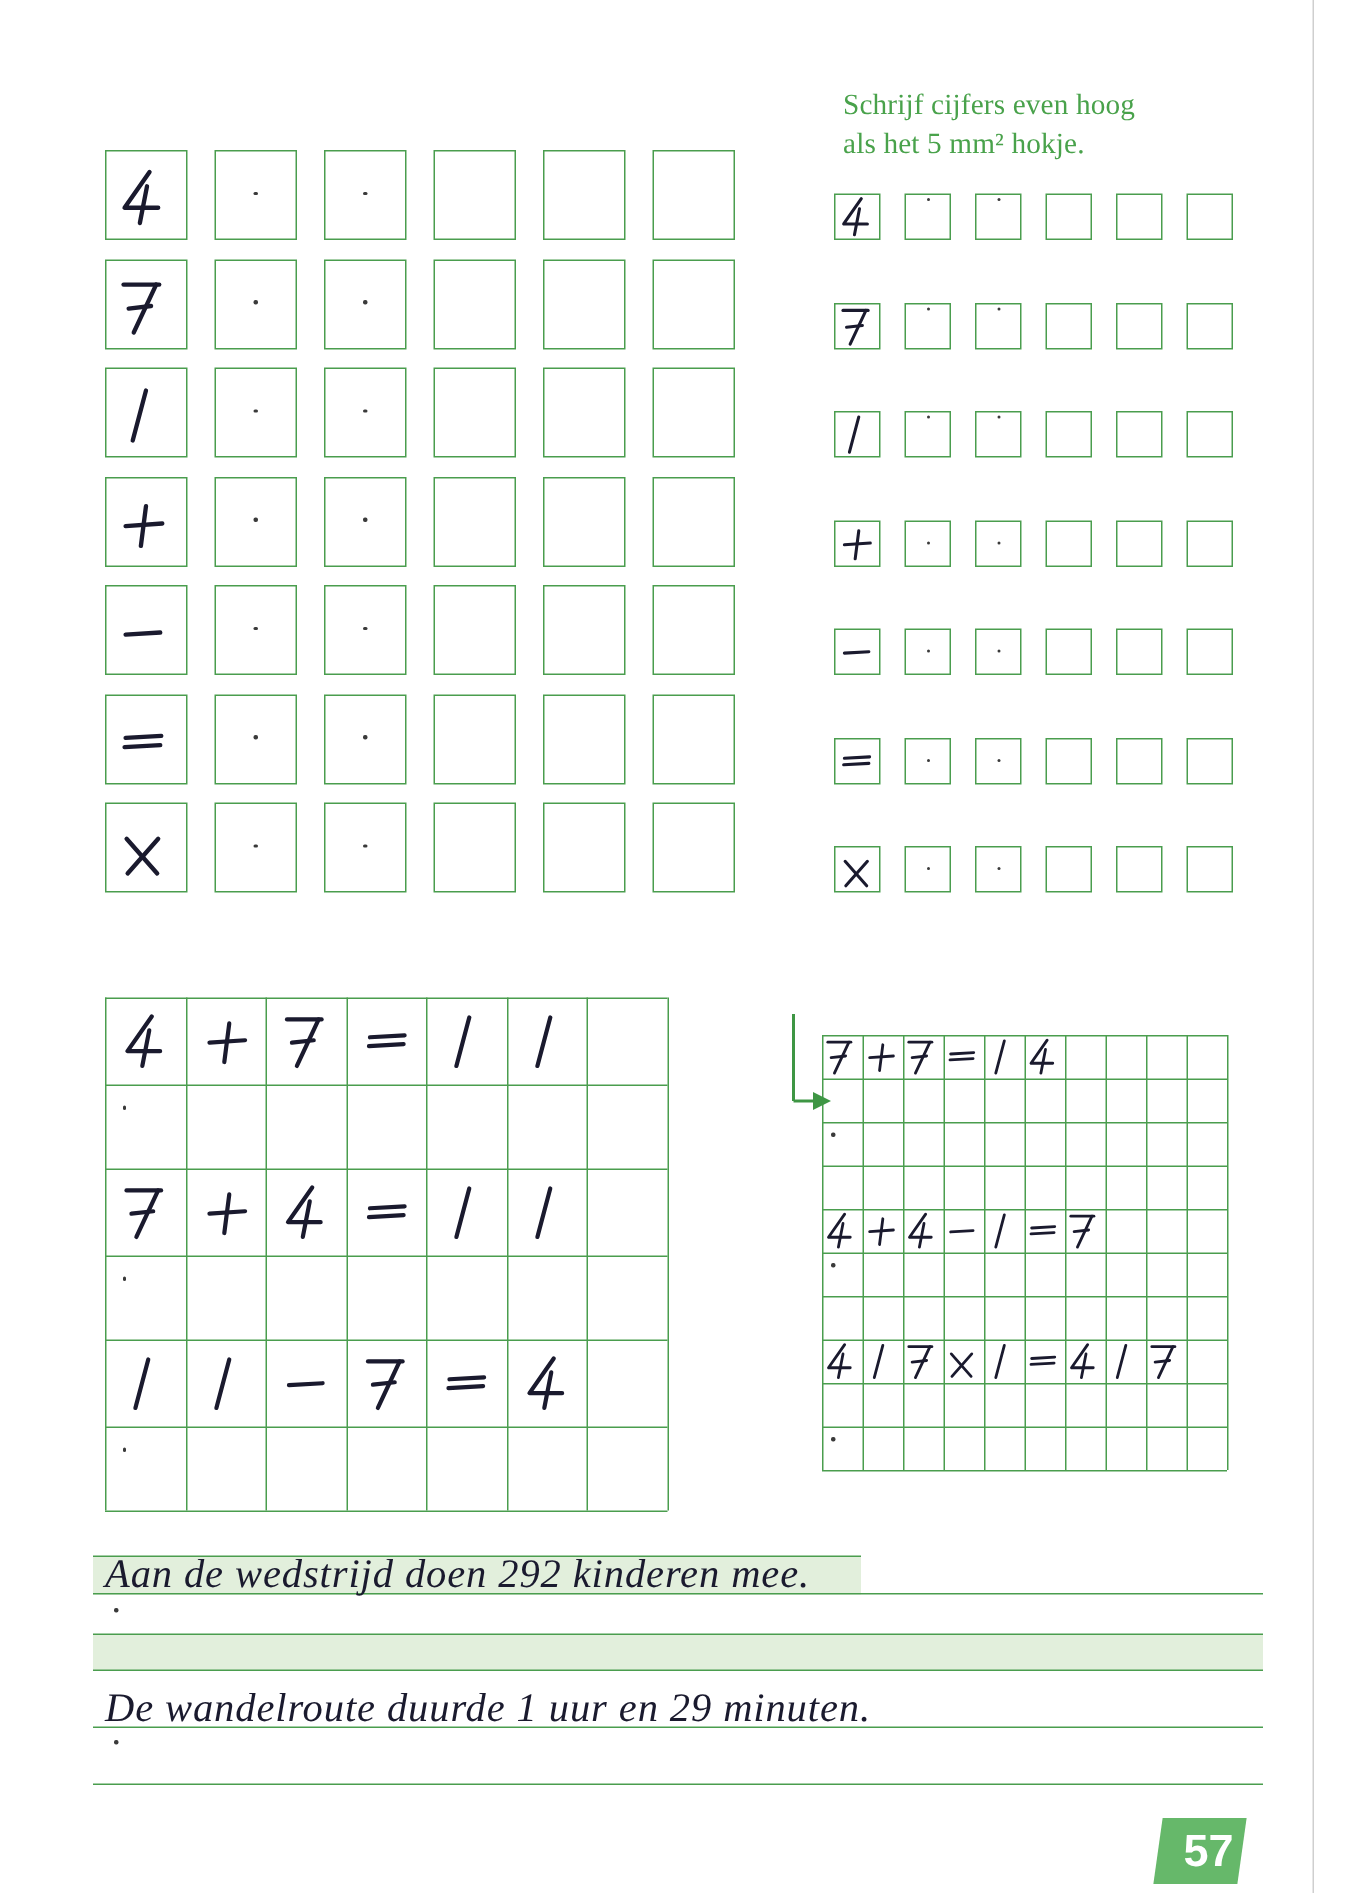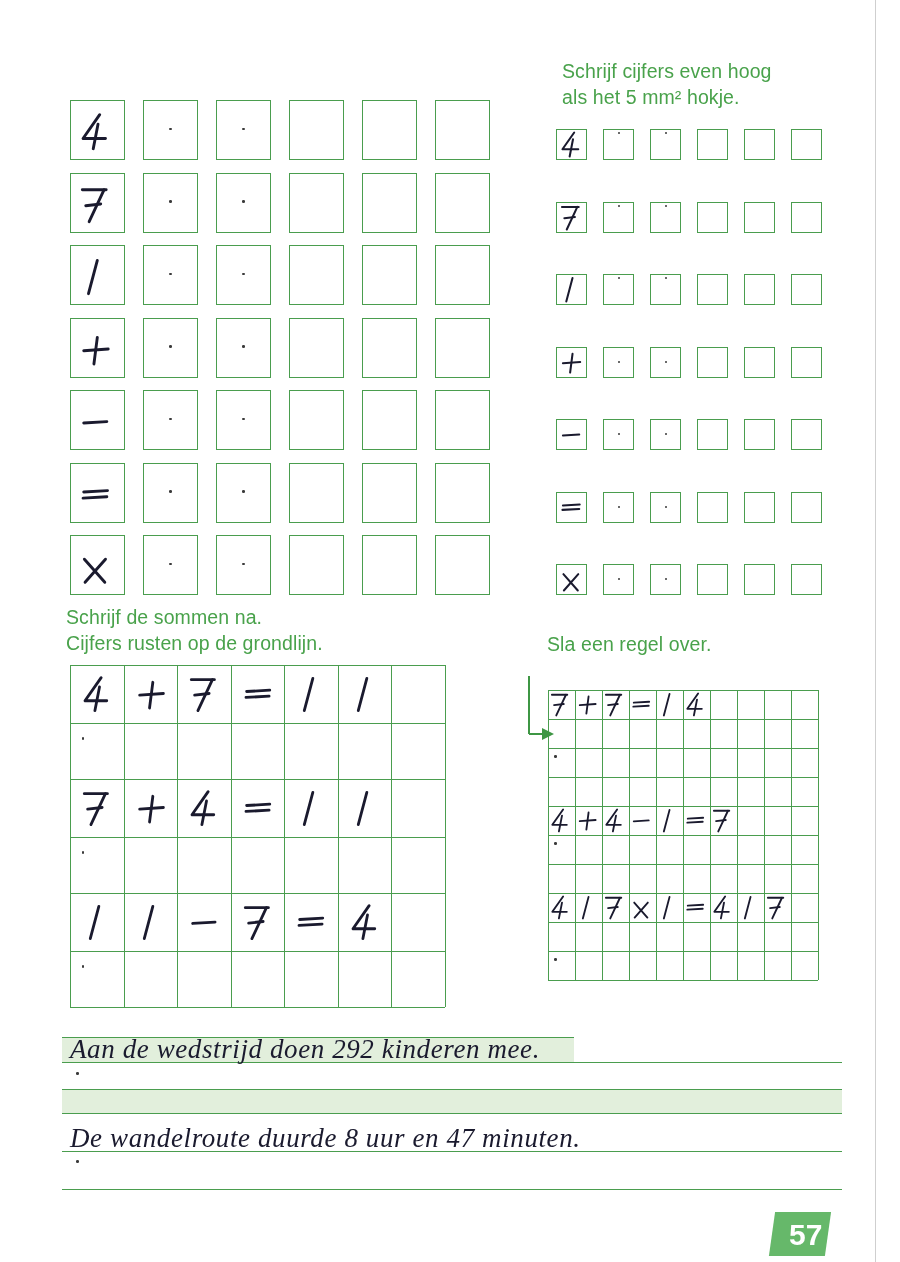--- a/index.html
+++ b/index.html
@@ -57,21 +57,21 @@
   }
 </style>
 </head>
 <body>
 
 <div class="page">
 
   <div class="fold"></div>
 
 
-  <div class="abs hd" style="left:562px;top:58px;width:300px;">Schrijf cijfers even hoog
+  <div class="abs hd" style="left:562px;top:58px;width:300px;font-family:Liberation Serif, serif;">Schrijf cijfers even hoog
 als het 5 mm² hokje.</div>
 
   <div id="grid1">
       <div class="bigbox" style="left: 70px; top: 100px; width: 55px; height: 60px;"></div>
       <div class="glyph" style="left: 81px; top: 114px;">
         <svg width="34" height="36.72" viewBox="0 0 34 36.72">
           <path d="M18.700000000000003 0.68 L2.04 24.48 L24.48 24.48" stroke="#1a1a2e" stroke-width="2.89" fill="none" stroke-linecap="round" stroke-linejoin="round"></path>
           <path d="M17 10.2 L12.24 34.68" stroke="#1a1a2e" stroke-width="2.89" fill="none" stroke-linecap="round" stroke-linejoin="round"></path>
         </svg>
       </div>
@@ -257,24 +257,21 @@
       </div>
       <div class="smallbox" style="left: 603px; top: 564px; width: 31px; height: 31px;"></div>
       <div class="dot sm" style="left: 617.5px; top: 578.26px;"></div>
       <div class="smallbox" style="left: 650px; top: 564px; width: 31px; height: 31px;"></div>
       <div class="dot sm" style="left: 664.5px; top: 578.26px;"></div>
       <div class="smallbox" style="left: 697px; top: 564px; width: 31px; height: 31px;"></div>
       <div class="smallbox" style="left: 744px; top: 564px; width: 31px; height: 31px;"></div>
       <div class="smallbox" style="left: 791px; top: 564px; width: 31px; height: 31px;"></div>
     </div>
 
-  <div class="abs hd" style="left:66px;top:604px;width:430px;">Schrijf de sommen na.
-Cijfers rusten op de grondlijn.</div>
-
-  <div class="abs hd" style="left:547px;top:631px;width:300px;">Sla een regel over.</div>
+
 
   <div id="sums-left">
       <div class="sumtable" style="left: 70px; top: 665px; width: 374.5px; height: 342px;">
         <div class="vline" style="left: 0px; top: 0px; height: 342px;"></div>
         <div class="vline" style="left: 53.5px; top: 0px; height: 342px;"></div>
         <div class="vline" style="left: 107px; top: 0px; height: 342px;"></div>
         <div class="vline" style="left: 160.5px; top: 0px; height: 342px;"></div>
         <div class="vline" style="left: 214px; top: 0px; height: 342px;"></div>
         <div class="vline" style="left: 267.5px; top: 0px; height: 342px;"></div>
         <div class="vline" style="left: 321px; top: 0px; height: 342px;"></div>
@@ -568,19 +565,19 @@
       <div class="wline" style="left: 62px; top: 1037px; width: 512px;"></div>
       <div class="wline" style="left: 62px; top: 1062px; width: 780px;"></div>
       <div class="band" style="left: 62px; top: 1090px; width: 780px; height: 24px;"></div>
       <div class="wline" style="left: 62px; top: 1089px; width: 780px;"></div>
       <div class="wline" style="left: 62px; top: 1113px; width: 780px;"></div>
       <div class="wline" style="left: 62px; top: 1151px; width: 780px;"></div>
       <div class="wline" style="left: 62px; top: 1189px; width: 780px;"></div>
       <div class="dot" style="left: 76px; top: 1072px;"></div>
       <div class="dot" style="left: 76px; top: 1160px;"></div>
       <div style="position: absolute; left: 70px; top: 1034px; font-family: &quot;Liberation Serif&quot;, serif; font-style: italic; font-size: 27px; color: rgb(26, 26, 46); white-space: nowrap; letter-spacing: 0.6px;">Aan de wedstrijd doen 292 kinderen mee.</div>
-      <div style="position: absolute; left: 70px; top: 1123px; font-family: &quot;Liberation Serif&quot;, serif; font-style: italic; font-size: 27px; color: rgb(26, 26, 46); white-space: nowrap; letter-spacing: 0.6px;">De wandelroute duurde 8 uur en 47 minuten.</div>
+      <div style="position: absolute; left: 70px; top: 1123px; font-family: &quot;Liberation Serif&quot;, serif; font-style: italic; font-size: 27px; color: rgb(26, 26, 46); white-space: nowrap; letter-spacing: 0.6px;">De wandelroute duurde 1 uur en 29 minuten.</div>
     </div>
 
   <div class="badge" style="left:772px;top:1212px;width:56px;height:44px;"></div>
   <div class="badge-num" style="left:789px;top:1218px;">57</div>
 
 </div>
 
 </body></html>

